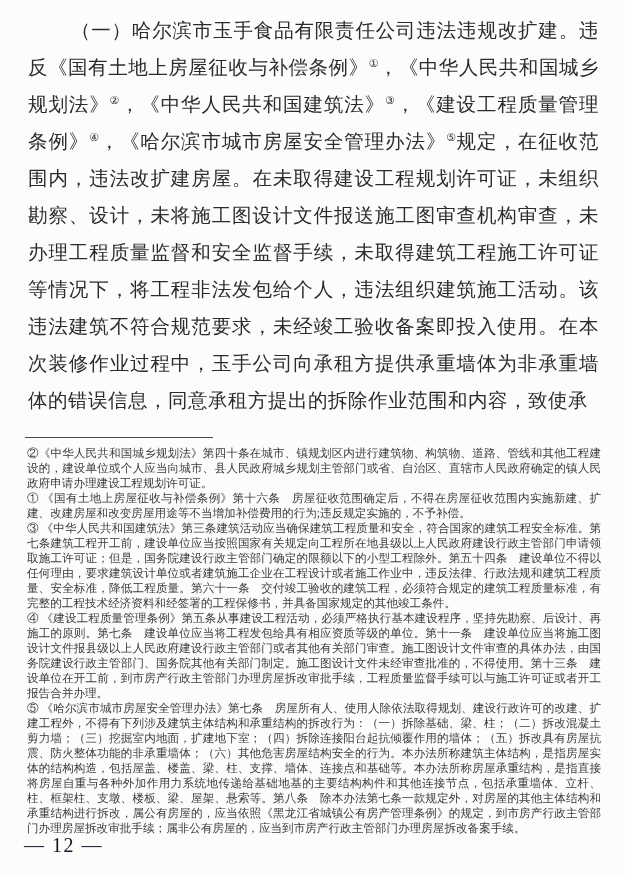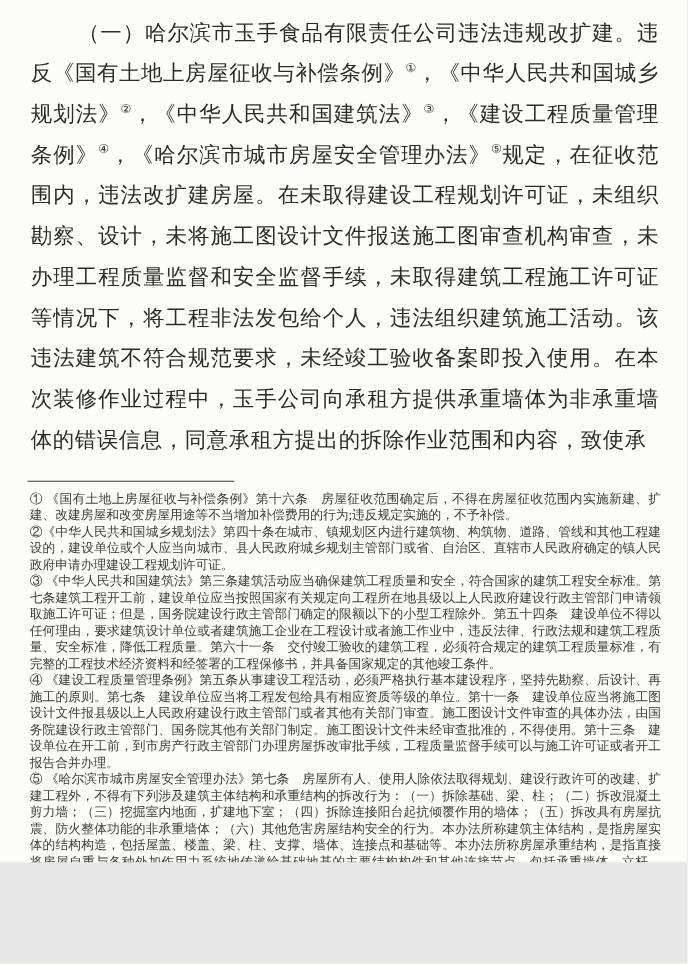--- a/index.html
+++ b/index.html
@@ -1,19 +1,19 @@
 <!DOCTYPE html>
 <html><head>
 <meta charset="utf-8">
 <style>
   html, body { margin: 0; padding: 0; background: #e8e8e8; }
   .page {
     position: relative;
     width: 625px;
-    height: 784px;
+    height: 876px;
     margin: 0 auto;
     background: #fcfcfa;
     font-family: "Liberation Serif", "DejaVu Serif", serif;
     color: #2b2b2b;
     overflow: hidden;
     box-sizing: border-box;
   }
   .main-text {
     position: absolute;
     left: 28px;
@@ -66,22 +66,22 @@
 </head>
 <body>
 
 <div class="page">
 
   <div class="main-text"><span>（一）哈尔滨市玉手食品有限责任公司违法违规改扩建。违反《国有土地上房屋征收与补偿条例》</span><sup>①</sup><span>，《中华人民共和国城乡规划法》</span><sup>②</sup><span>，《中华人民共和国建筑法》</span><sup>③</sup><span>，《建设工程质量管理条例》</span><sup>④</sup><span>，《哈尔滨市城市房屋安全管理办法》</span><sup>⑤</sup><span>规定，在征收范围内，违法改扩建房屋。在未取得建设工程规划许可证，未组织勘察、设计，未将施工图设计文件报送施工图审查机构审查，未办理工程质量监督和安全监督手续，未取得建筑工程施工许可证等情况下，将工程非法发包给个人，违法组织建筑施工活动。该违法建筑不符合规范要求，未经竣工验收备案即投入使用。在本次装修作业过程中，玉手公司向承租方提供承重墙体为非承重墙体的错误信息，同意承租方提出的拆除作业范围和内容，致使承</span></div>
 
   <hr class="fn-sep">
 
   <div class="footnotes">
+      <div class="footnote">②《中华人民共和国城乡规划法》第四十条在城市、镇规划区内进行建筑物、构筑物、道路、管线和其他工程建设的，建设单位或个人应当向城市、县人民政府城乡规划主管部门或省、自治区、直辖市人民政府确定的镇人民政府申请办理建设工程规划许可证。</div>
       <div class="footnote">① 《国有土地上房屋征收与补偿条例》第十六条　房屋征收范围确定后，不得在房屋征收范围内实施新建、扩建、改建房屋和改变房屋用途等不当增加补偿费用的行为;违反规定实施的，不予补偿。</div>
-      <div class="footnote">②《中华人民共和国城乡规划法》第四十条在城市、镇规划区内进行建筑物、构筑物、道路、管线和其他工程建设的，建设单位或个人应当向城市、县人民政府城乡规划主管部门或省、自治区、直辖市人民政府确定的镇人民政府申请办理建设工程规划许可证。</div>
       <div class="footnote">③ 《中华人民共和国建筑法》第三条建筑活动应当确保建筑工程质量和安全，符合国家的建筑工程安全标准。第七条建筑工程开工前，建设单位应当按照国家有关规定向工程所在地县级以上人民政府建设行政主管部门申请领取施工许可证；但是，国务院建设行政主管部门确定的限额以下的小型工程除外。第五十四条　建设单位不得以任何理由，要求建筑设计单位或者建筑施工企业在工程设计或者施工作业中，违反法律、行政法规和建筑工程质量、安全标准，降低工程质量。第六十一条　交付竣工验收的建筑工程，必须符合规定的建筑工程质量标准，有完整的工程技术经济资料和经签署的工程保修书，并具备国家规定的其他竣工条件。</div>
       <div class="footnote">④ 《建设工程质量管理条例》第五条从事建设工程活动，必须严格执行基本建设程序，坚持先勘察、后设计、再施工的原则。第七条　建设单位应当将工程发包给具有相应资质等级的单位。第十一条　建设单位应当将施工图设计文件报县级以上人民政府建设行政主管部门或者其他有关部门审查。施工图设计文件审查的具体办法，由国务院建设行政主管部门、国务院其他有关部门制定。施工图设计文件未经审查批准的，不得使用。第十三条　建设单位在开工前，到市房产行政主管部门办理房屋拆改审批手续，工程质量监督手续可以与施工许可证或者开工报告合并办理。</div>
       <div class="footnote">⑤ 《哈尔滨市城市房屋安全管理办法》第七条　房屋所有人、使用人除依法取得规划、建设行政许可的改建、扩建工程外，不得有下列涉及建筑主体结构和承重结构的拆改行为：（一）拆除基础、梁、柱；（二）拆改混凝土剪力墙；（三）挖掘室内地面，扩建地下室；（四）拆除连接阳台起抗倾覆作用的墙体；（五）拆改具有房屋抗震、防火整体功能的非承重墙体；（六）其他危害房屋结构安全的行为。本办法所称建筑主体结构，是指房屋实体的结构构造，包括屋盖、楼盖、梁、柱、支撑、墙体、连接点和基础等。本办法所称房屋承重结构，是指直接将房屋自重与各种外加作用力系统地传递给基础地基的主要结构构件和其他连接节点，包括承重墙体、立杆、柱、框架柱、支墩、楼板、梁、屋架、悬索等。第八条　除本办法第七条一款规定外，对房屋的其他主体结构和承重结构进行拆改，属公有房屋的，应当依照《黑龙江省城镇公有房产管理条例》的规定，到市房产行政主管部门办理房屋拆改审批手续；属非公有房屋的，应当到市房产行政主管部门办理房屋拆改备案手续。</div>
     </div>
 
   <div class="page-number">— 12 —</div>
 
 </div>
 
 </body></html>

